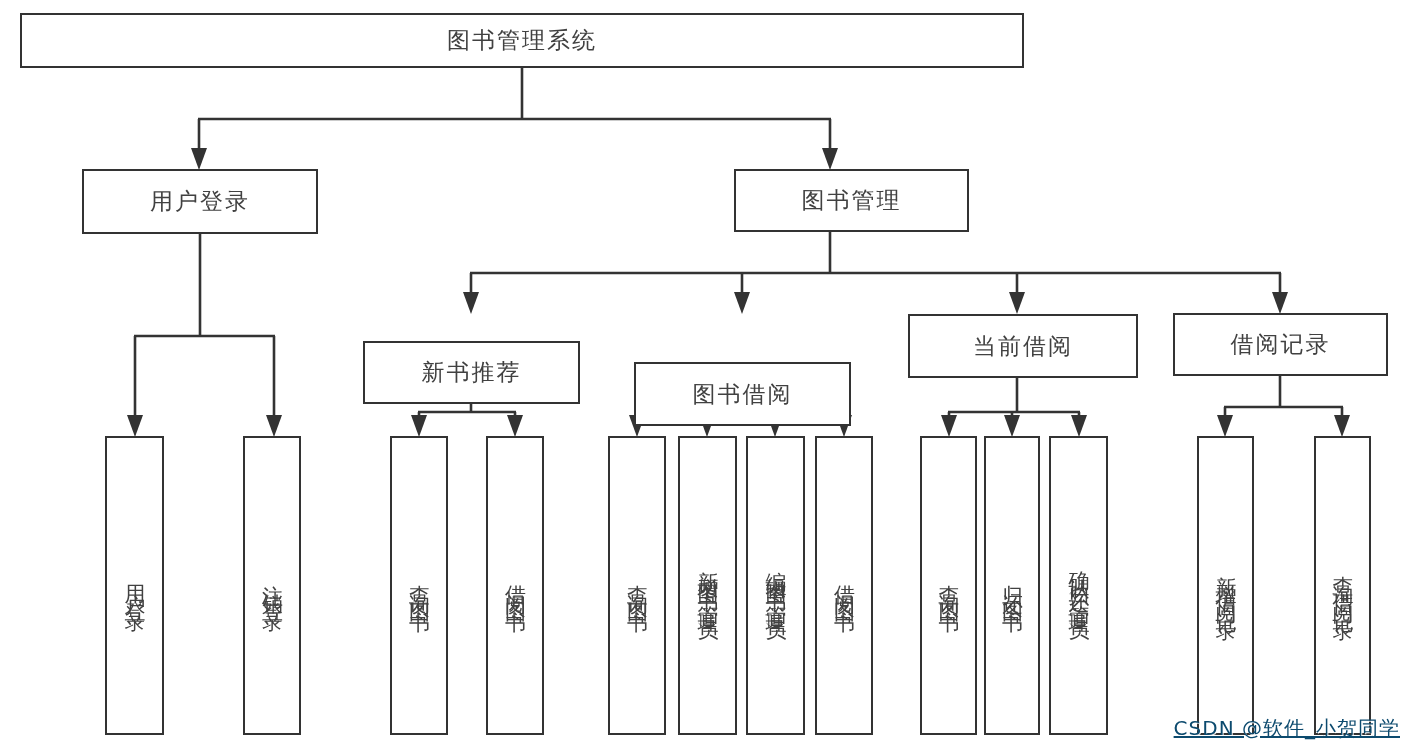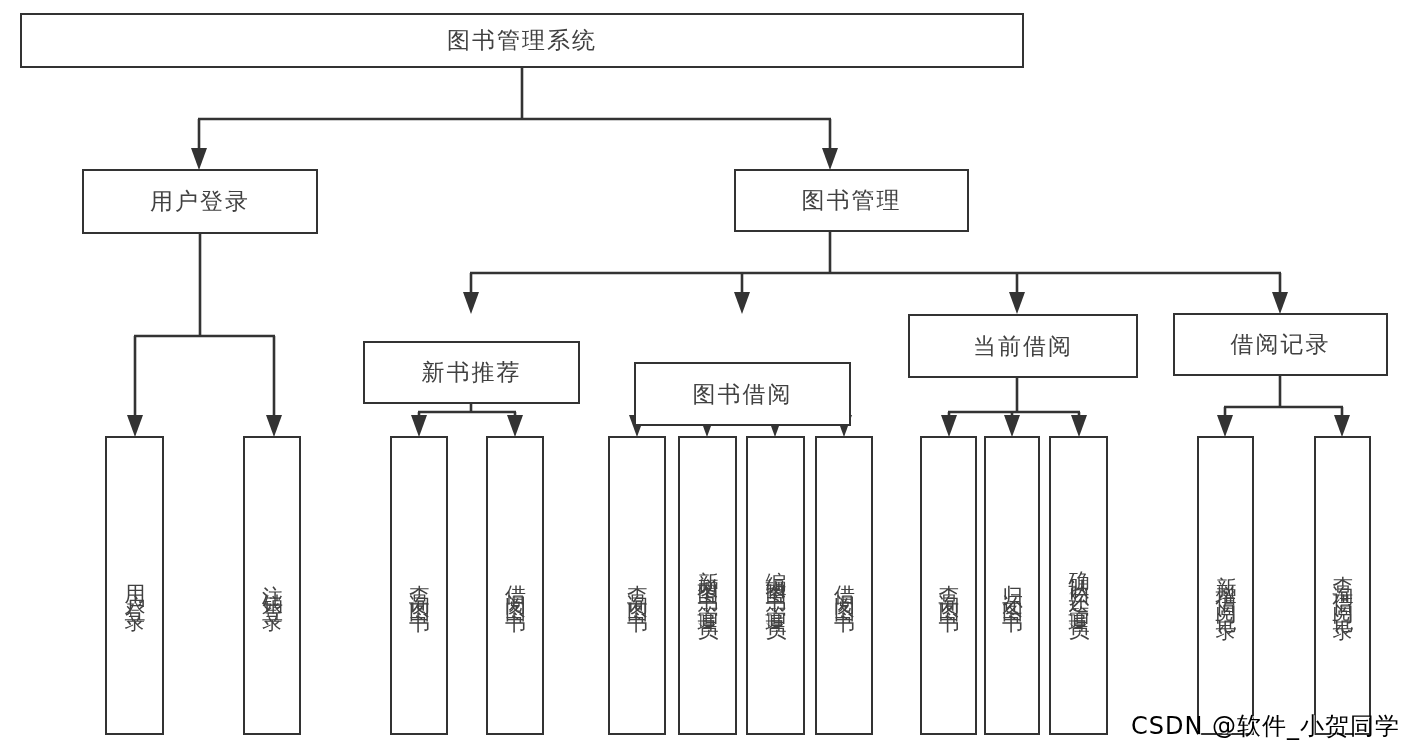--- a/index.html
+++ b/index.html
@@ -14,22 +14,23 @@
     position:absolute;background:#ffffff;border:2.6px solid #333333;
     box-sizing:border-box;display:flex;align-items:center;justify-content:center;
   }
   .h-label{font-size:23px;color:#414141;letter-spacing:2px;white-space:nowrap;}
   .v-label{
     writing-mode:vertical-rl;text-orientation:mixed;
     font-size:21px;color:#414141;letter-spacing:9px;line-height:1;white-space:nowrap;
   }
   #watermark{
     position:absolute;right:5px;bottom:5px;z-index:10;
-    font-size:24px;color:#000000;letter-spacing:1px;
+    font-size:20px;color:#0c4a6e;letter-spacing:1px;
     text-shadow:1px 1px 0 rgba(255,255,255,0.85);
+    text-decoration:underline;
   }
 </style>
 </head>
 <body>
 
 <div id="stage">
 
   <svg id="connector-layer" width="1405" height="747" viewBox="0 0 1405 747">
     <g>
 

